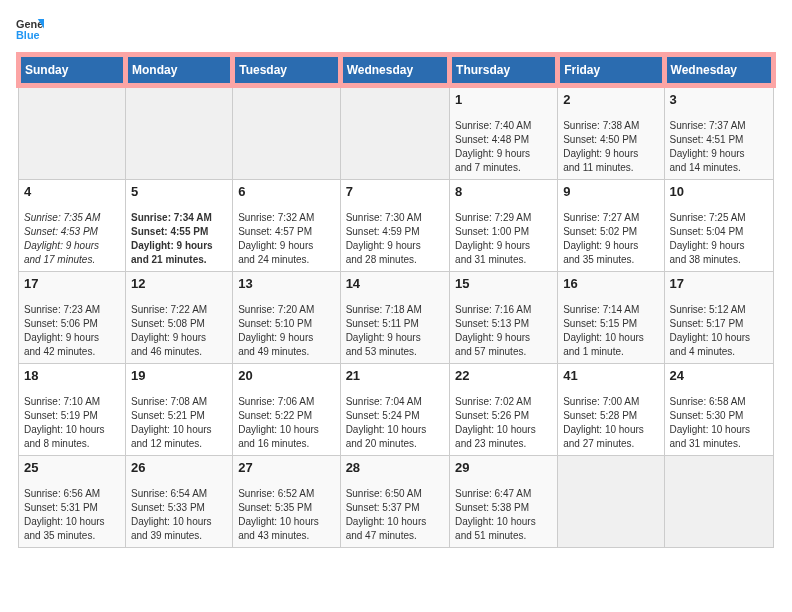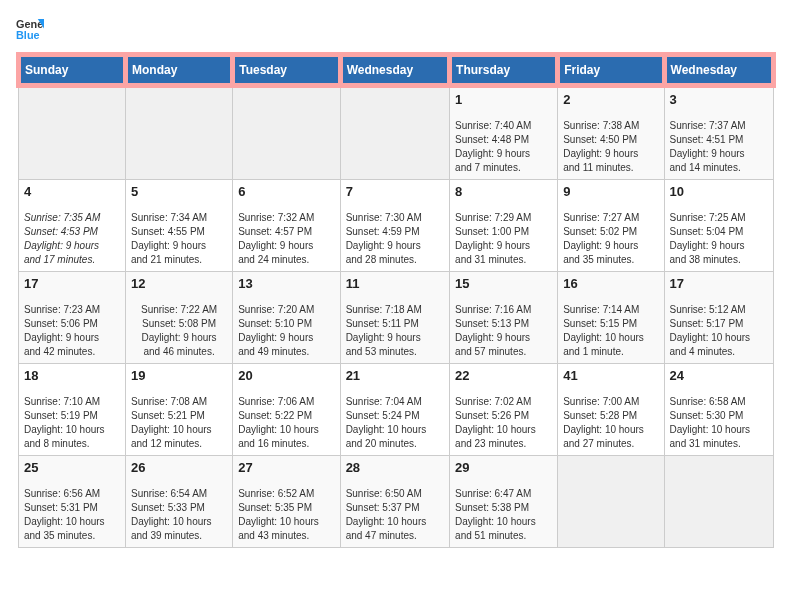--- a/index.html
+++ b/index.html
@@ -147,21 +147,21 @@
       <tr>
         <td>
           <span class="day-number">4</span>
           <div class="day-info" style="white-space: pre-line; font-style: italic;">Sunrise: 7:35 AM
 Sunset: 4:53 PM
 Daylight: 9 hours
 and 17 minutes.</div>
         </td>
         <td>
           <span class="day-number">5</span>
-          <div class="day-info" style="white-space: pre-line;">Sunrise: 7:34 AM
+          <div class="day-info" style="white-space: pre-line; font-weight: bold;">Sunrise: 7:34 AM
 Sunset: 4:55 PM
 Daylight: 9 hours
 and 21 minutes.</div>
         </td>
         <td>
           <span class="day-number">6</span>
           <div class="day-info" style="white-space: pre-line;">Sunrise: 7:32 AM
 Sunset: 4:57 PM
 Daylight: 9 hours
 and 24 minutes.</div>
@@ -198,34 +198,34 @@
       <tr>
         <td>
           <span class="day-number">17</span>
           <div class="day-info" style="white-space: pre-line;">Sunrise: 7:23 AM
 Sunset: 5:06 PM
 Daylight: 9 hours
 and 42 minutes.</div>
         </td>
         <td>
           <span class="day-number">12</span>
-          <div class="day-info" style="white-space: pre-line; text-align: center;">Sunrise: 7:22 AM
+          <div class="day-info" style="white-space: pre-line;">Sunrise: 7:22 AM
 Sunset: 5:08 PM
 Daylight: 9 hours
 and 46 minutes.</div>
         </td>
         <td>
           <span class="day-number">13</span>
           <div class="day-info" style="white-space: pre-line;">Sunrise: 7:20 AM
 Sunset: 5:10 PM
 Daylight: 9 hours
 and 49 minutes.</div>
         </td>
         <td>
-          <span class="day-number">11</span>
+          <span class="day-number">14</span>
           <div class="day-info" style="white-space: pre-line;">Sunrise: 7:18 AM
 Sunset: 5:11 PM
 Daylight: 9 hours
 and 53 minutes.</div>
         </td>
         <td>
           <span class="day-number">15</span>
           <div class="day-info" style="white-space: pre-line;">Sunrise: 7:16 AM
 Sunset: 5:13 PM
 Daylight: 9 hours

